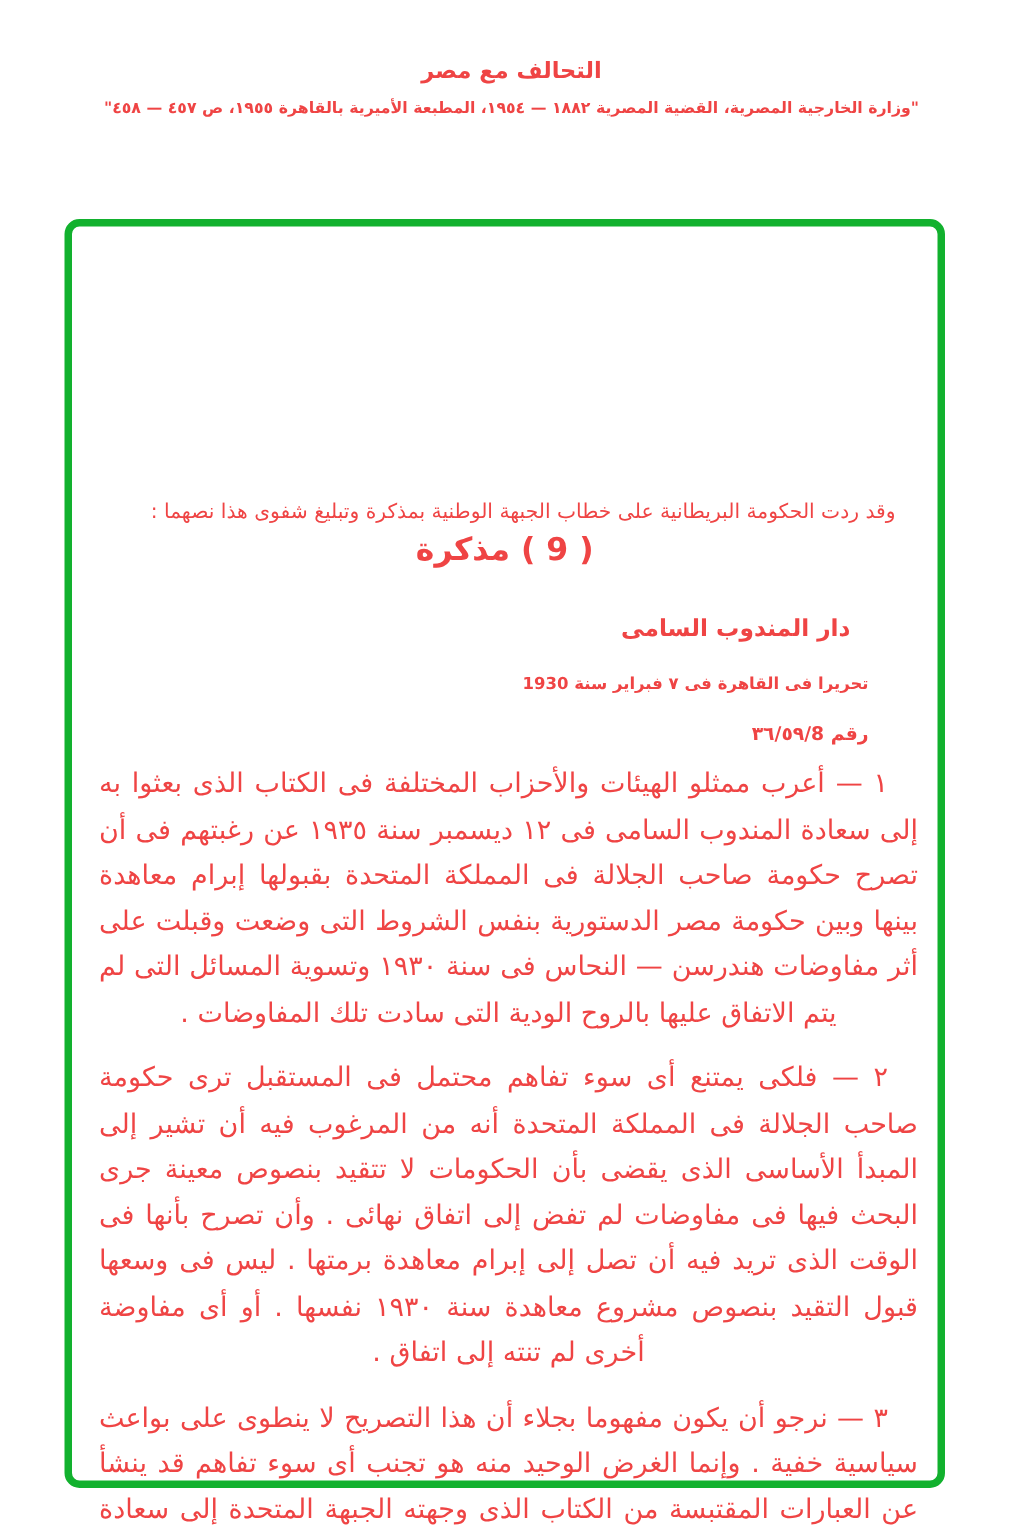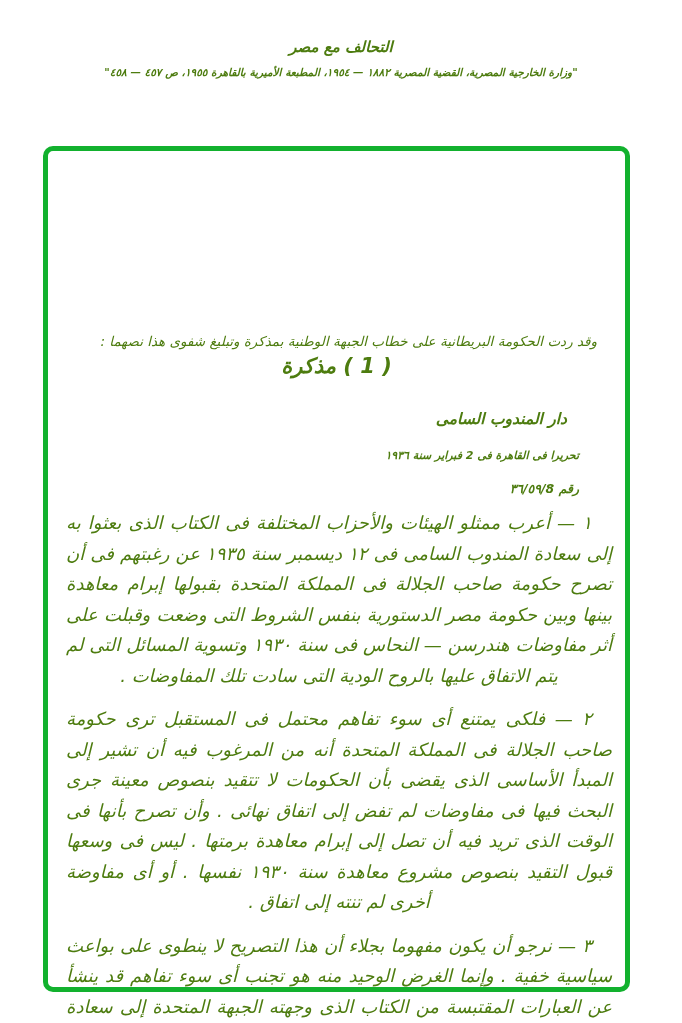--- a/index.html
+++ b/index.html
@@ -107,36 +107,36 @@
     font-size: 18px;
     line-height: 30.5px;
     text-align: justify;
     text-align-last: center;
     text-indent: 20px;
   }
 </style>
 </head>
 <body>
 
-<div class="page" style="color: #4d7c0f; font-style: italic;">
+<div class="page" style="color: #ef4444;">
 
   <header class="header">
     <div class="header-line1">التحالف مع مصر</div>
     <div class="header-line3">"وزارة الخارجية المصرية، القضية المصرية ١٨٨٢ — ١٩٥٤، المطبعة الأميرية بالقاهرة ١٩٥٥، ص ٤٥٧ — ٤٥٨"</div>
   </header>
 
   <section class="scan-box" id="scan-box" style="border-color: rgb(18, 177, 46);">
 
     <p class="intro-line">وقد ردت الحكومة البريطانية على خطاب الجبهة الوطنية بمذكرة وتبليغ شفوى هذا نصهما :</p>
 
-    <div class="memo-heading">( 1 ) مذكرة</div>
+    <div class="memo-heading">( 9 ) مذكرة</div>
 
     <div class="sender-line">دار المندوب السامى</div>
 
-    <div class="date-line">تحريرا فى القاهرة فى 2 فبراير سنة ١٩٣٦</div>
+    <div class="date-line">تحريرا فى القاهرة فى ٧ فبراير سنة 1930</div>
 
     <div class="ref-line">رقم ٣٦/٥٩/8</div>
 
     <div class="paragraphs">
       <p>١ — أعرب ممثلو الهيئات والأحزاب المختلفة فى الكتاب الذى بعثوا به إلى سعادة المندوب السامى فى ١٢ ديسمبر سنة ١٩٣٥ عن رغبتهم فى أن تصرح حكومة صاحب الجلالة فى المملكة المتحدة بقبولها إبرام معاهدة بينها وبين حكومة مصر الدستورية بنفس الشروط التى وضعت وقبلت على أثر مفاوضات هندرسن — النحاس فى سنة ١٩٣٠ وتسوية المسائل التى لم يتم الاتفاق عليها بالروح الودية التى سادت تلك المفاوضات .</p>
       <p>٢ — فلكى يمتنع أى سوء تفاهم محتمل فى المستقبل ترى حكومة صاحب الجلالة فى المملكة المتحدة أنه من المرغوب فيه أن تشير إلى المبدأ الأساسى الذى يقضى بأن الحكومات لا تتقيد بنصوص معينة جرى البحث فيها فى مفاوضات لم تفض إلى اتفاق نهائى . وأن تصرح بأنها فى الوقت الذى تريد فيه أن تصل إلى إبرام معاهدة برمتها . ليس فى وسعها قبول التقيد بنصوص مشروع معاهدة سنة ١٩٣٠ نفسها . أو أى مفاوضة أخرى لم تنته إلى اتفاق .</p>
       <p>٣ — نرجو أن يكون مفهوما بجلاء أن هذا التصريح لا ينطوى على بواعث سياسية خفية . وإنما الغرض الوحيد منه هو تجنب أى سوء تفاهم قد ينشأ عن العبارات المقتبسة من الكتاب الذى وجهته الجبهة المتحدة إلى سعادة المندوب السامى .</p>
     </div>
 
   </section>

